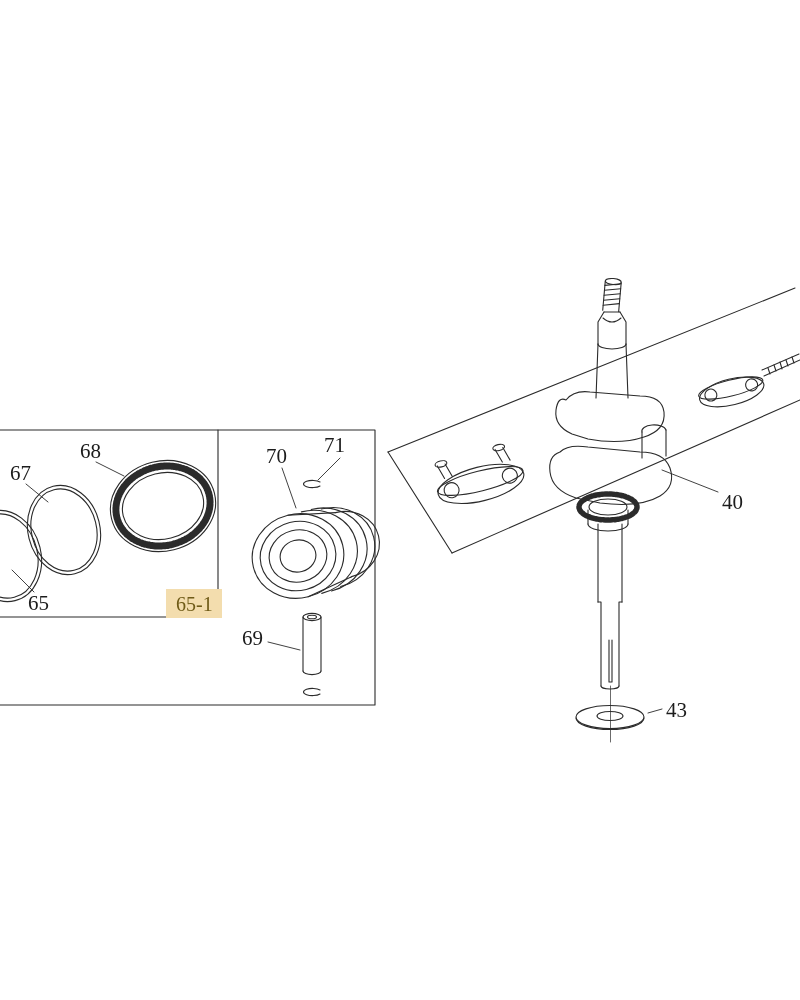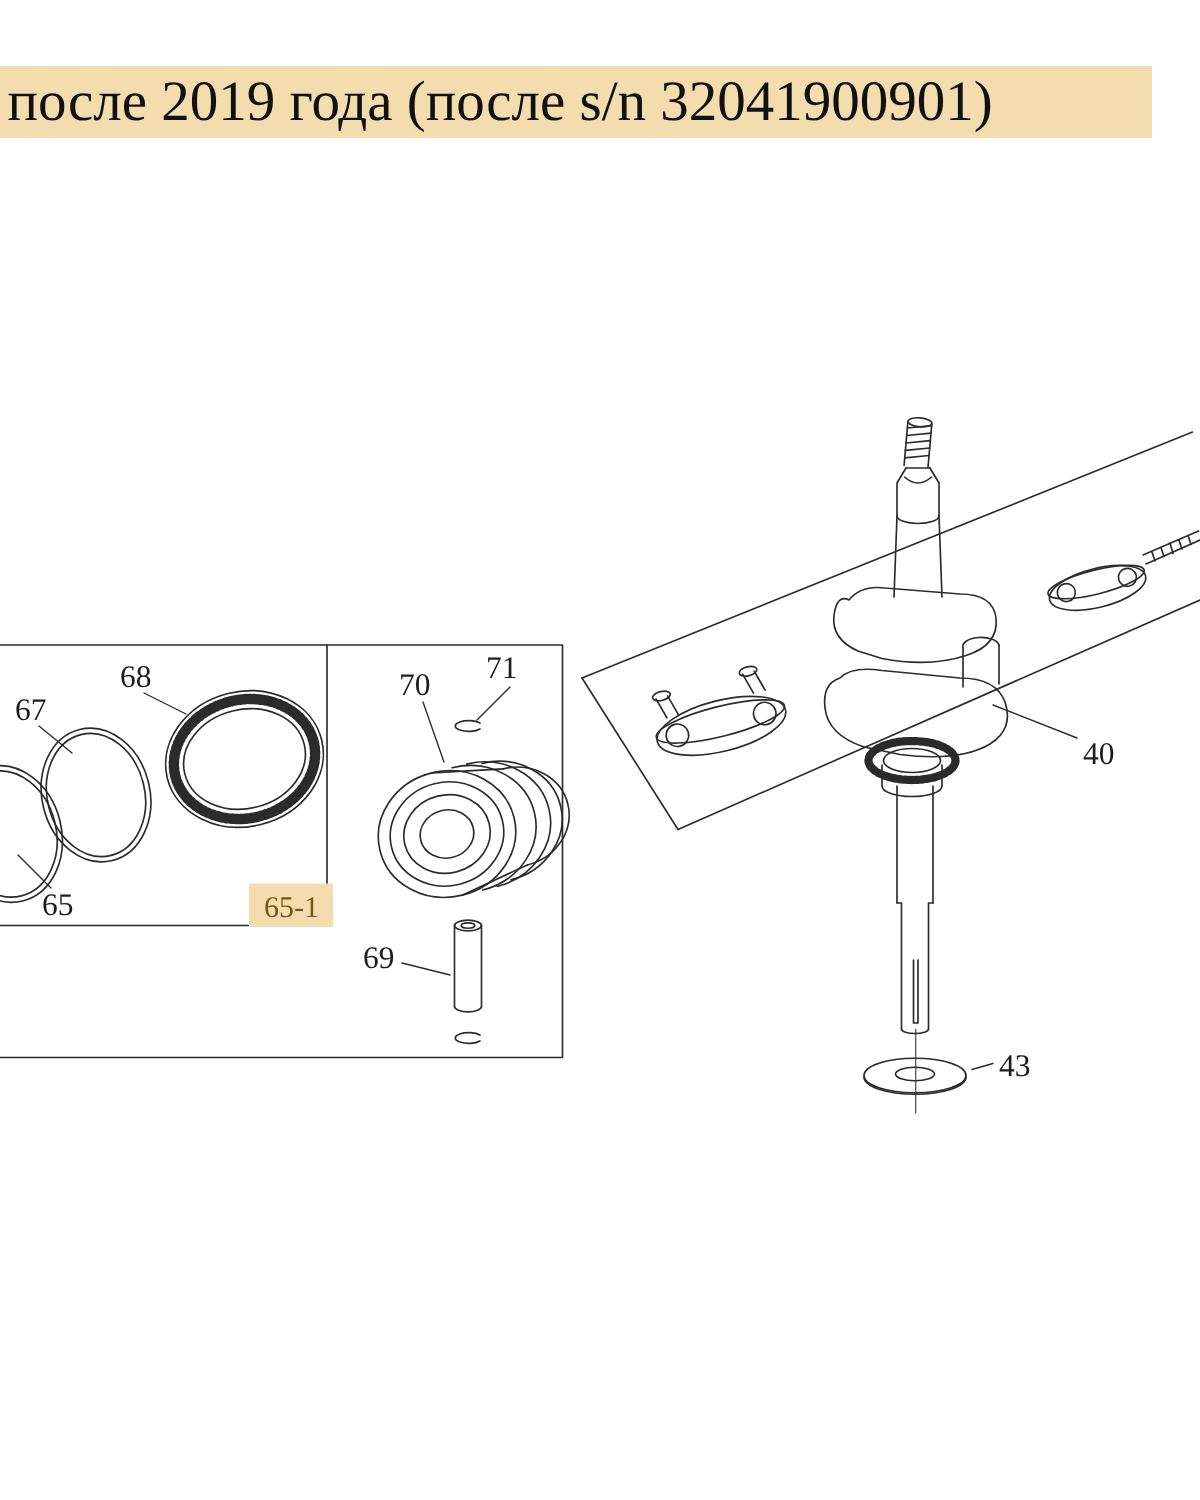--- a/index.html
+++ b/index.html
@@ -200,17 +200,14 @@
       <text class="lbl" x="80" y="458">68</text>
       <text class="lbl" x="28" y="610">65</text>
       <text class="lbl" x="266" y="463">70</text>
       <text class="lbl" x="324" y="452">71</text>
       <text class="lbl" x="242" y="645">69</text>
       <text class="lbl" x="722" y="509">40</text>
       <text class="lbl" x="666" y="717">43</text>
     </g>
   </svg>
 
-  <div class="title-band">
-    <span>после 2019 года (после s/n 32041900901)</span>
-  </div>
 
 </div>
 
 </body></html>

